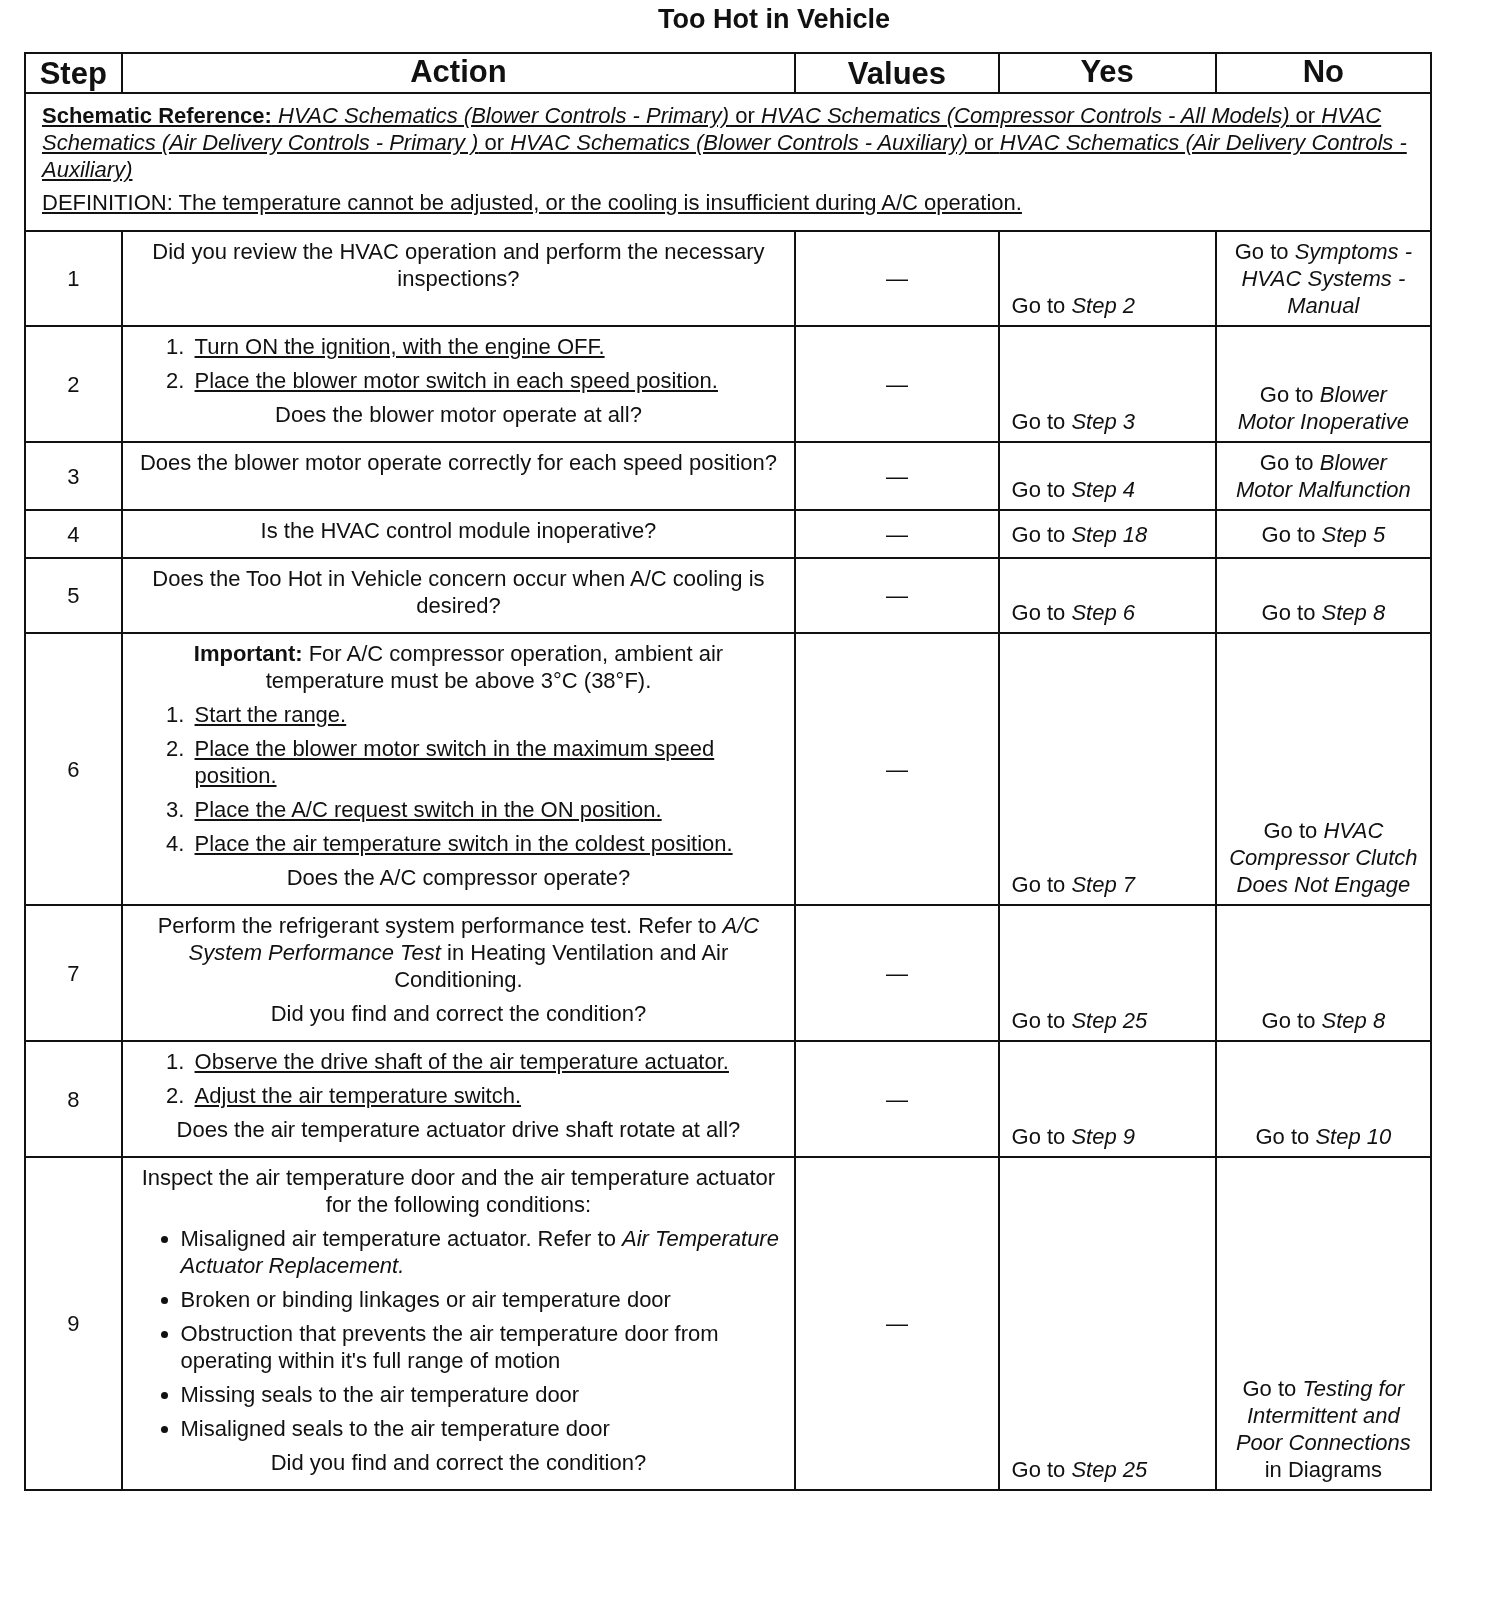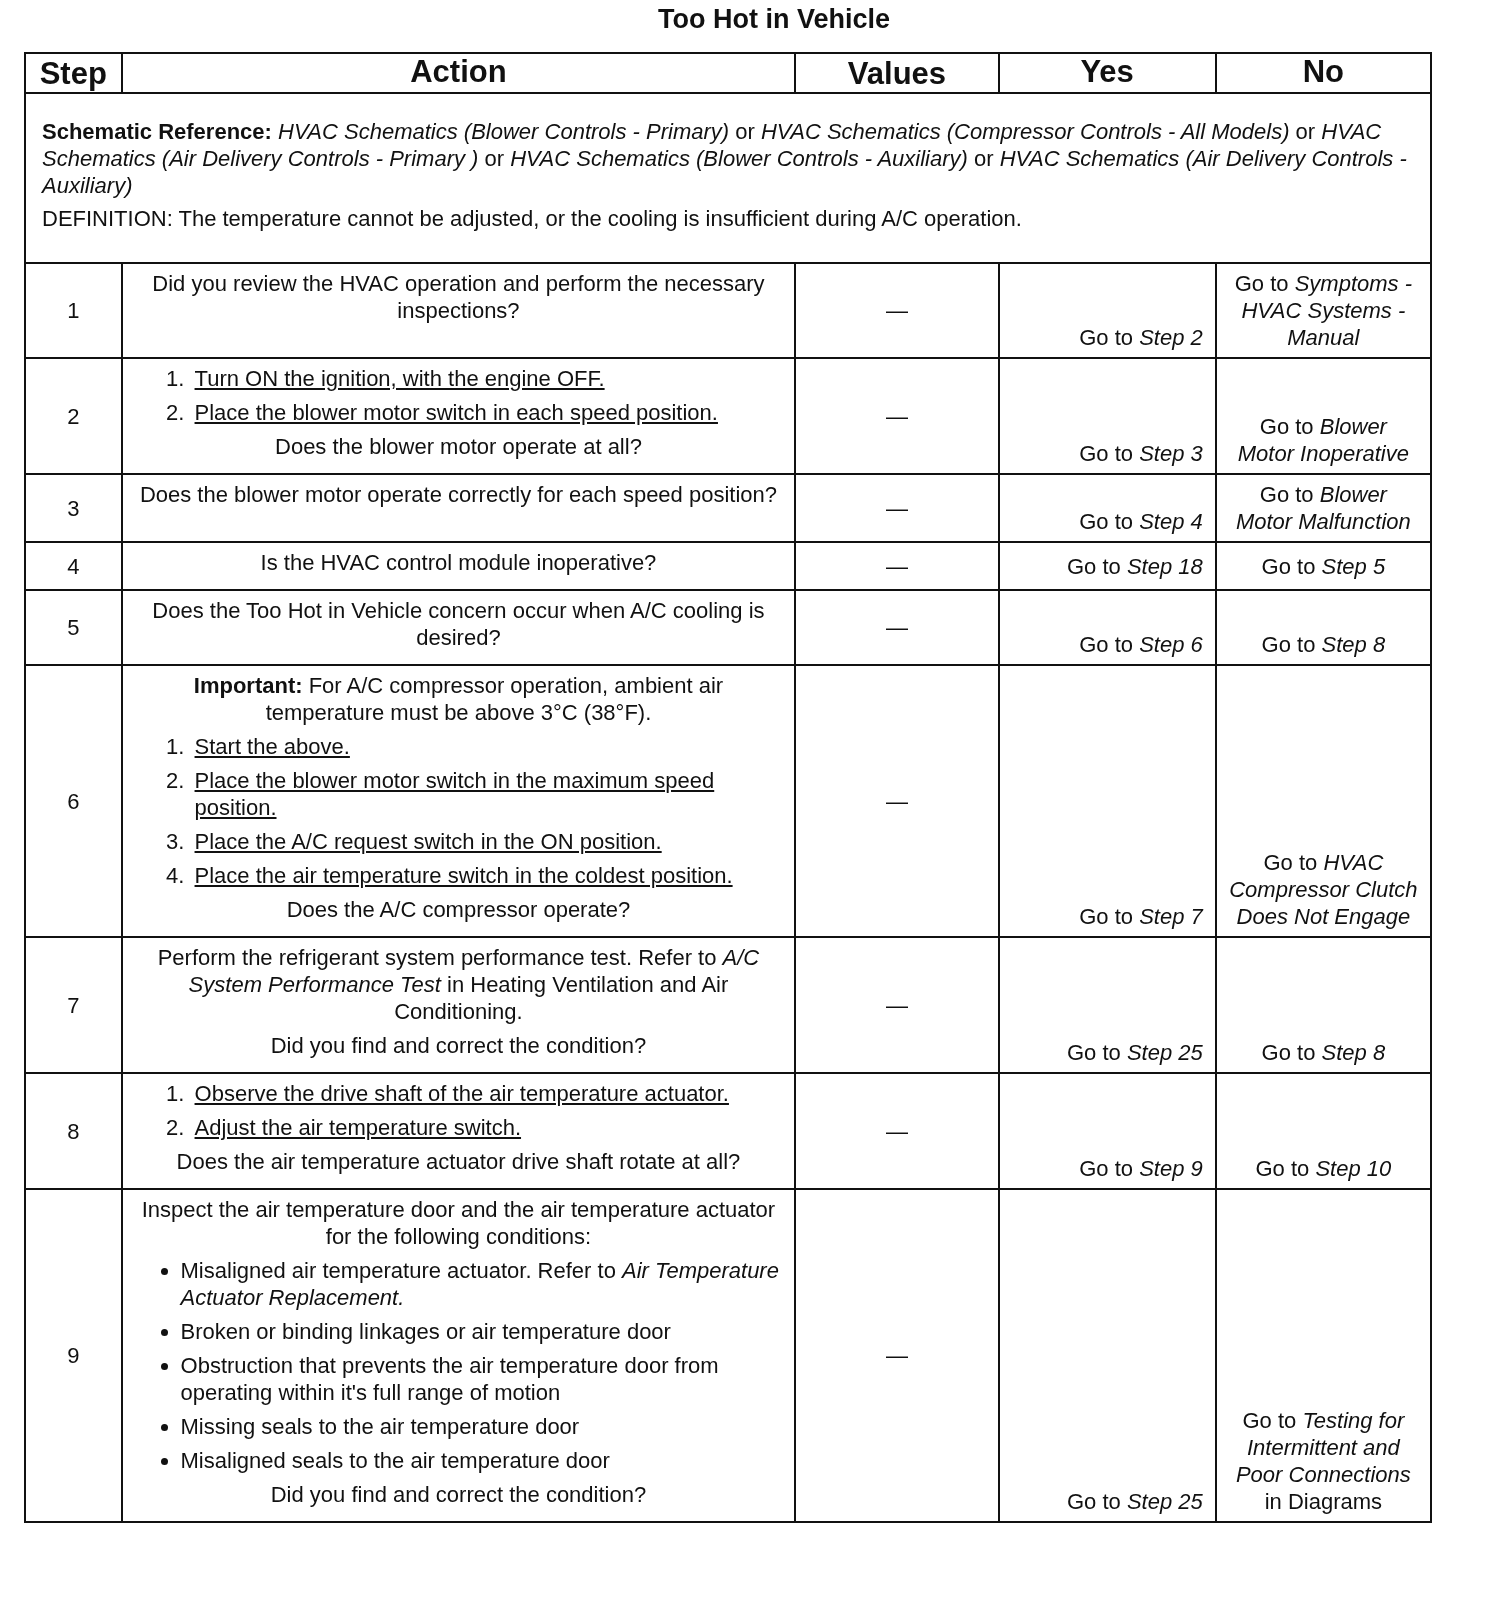--- a/index.html
+++ b/index.html
@@ -4,27 +4,27 @@
 <style>
   html, body { margin: 0; padding: 0; background: #ffffff; }
   body { width: 1504px; height: 1598px; position: relative; font-family: "Liberation Sans", sans-serif; color: #111; }
   .title { position: absolute; top: 4px; left: 0; width: 1470px; text-align: center; font-weight: bold; font-size: 27px; padding-left: 39px; }
   table.doc { position: absolute; top: 52px; left: 24px; width: 1408px; border-collapse: collapse; font-size: 22px; line-height: 27px; }
   table.doc td, table.doc th { border: 2.5px solid #111; vertical-align: top; padding: 6px 12px; }
   table.doc th { font-weight: bold; font-size: 31px; text-align: center; padding: 4px 8px; height: 30px; }
   .c-step { width: 70px; text-align: center; vertical-align: middle !important; }
   .c-action { width: 644px; }
   .c-values { width: 176px; text-align: center; vertical-align: middle !important; }
-  .c-yes { width: 190px; text-align: right; vertical-align: bottom !important; }
+  .c-yes { width: 190px; text-align: left; vertical-align: bottom !important; }
   .c-no { width: 188px; text-align: center; vertical-align: bottom !important; border-radius: 10px; }
   .c-no.top { vertical-align: top !important; }
   .c-yes.mid, .c-no.mid { vertical-align: middle !important; }
   .i { font-style: italic; }
   .b { font-weight: bold; }
-  .ref { padding: 24px 16px !important; }
+  .ref { padding: 8px 16px !important; text-decoration: underline; }
   .ref p { margin: 0 0 6px 0; }
   ol { margin: 0; padding-left: 56px; text-decoration: underline; }
   ol li { margin-bottom: 7px; padding-left: 4px; }
   ul { margin: 4px 0; padding-left: 46px; }
   ul li { margin-bottom: 7px; }
   .para { margin: 0 0 7px 0; text-align: center; }
 </style>
 </head>
 <body>
 
@@ -94,21 +94,21 @@
         </td>
         <td class="c-values"><span>—</span></td>
         <td class="c-yes"><span>Go to </span><span class="i ">Step 6</span></td>
         <td class="c-no"><span>Go to </span><span class="i ">Step 8</span></td>
       </tr>
       <tr>
         <td class="c-step">6</td>
         <td class="c-action">
           <p class="para"><span class="b">Important:</span><span> For A/C compressor operation, ambient air temperature must be above 3°C (38°F).</span></p>
           <ol>
-            <li>Start the above.</li>
+            <li>Start the range.</li>
             <li>Place the blower motor switch in the maximum speed position.</li>
             <li>Place the A/C request switch in the ON position.</li>
             <li>Place the air temperature switch in the coldest position.</li>
           </ol>
           <p class="para"><span>Does the A/C compressor operate?</span></p>
         </td>
         <td class="c-values"><span>—</span></td>
         <td class="c-yes"><span>Go to </span><span class="i ">Step 7</span></td>
         <td class="c-no"><span>Go to </span><span class="i ">HVAC Compressor Clutch Does Not Engage</span></td>
       </tr>

